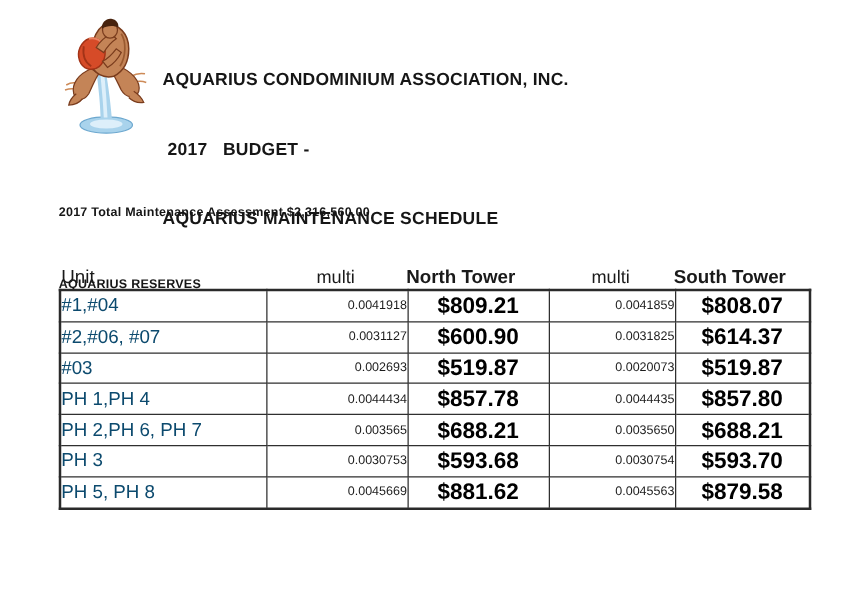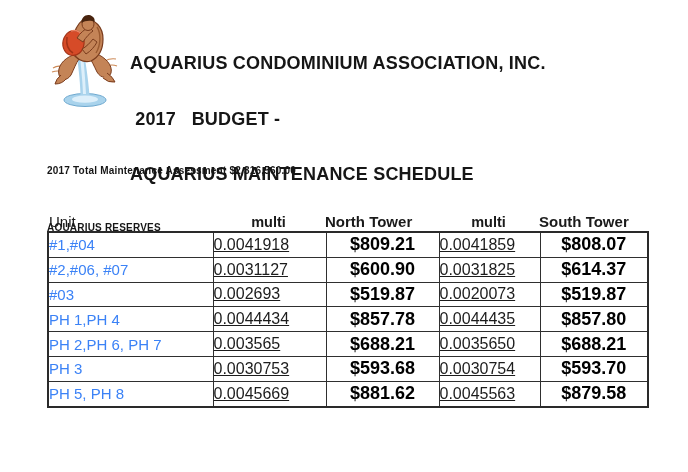--- a/index.html
+++ b/index.html
@@ -13,59 +13,59 @@
   }
   .page { position: absolute; inset: 0; }
 
   .logo {
     position: absolute; left: 47px; top: 11px;
     width: 76px; height: 102px;
   }
 
   .title-block {
     position: absolute; left: 130px; top: 17px;
-    font-size: 18px; font-weight: bold; color: #161616;
+    font-size: 14px; font-weight: bold; color: #161616;
     line-height: 18.5px; white-space: pre; letter-spacing: 0.2px;
   }
 
   .summary {
     position: absolute; left: 47px; top: 123px;
     font-size: 10px; font-weight: bold; color: #161616;
     line-height: 19px; white-space: pre; letter-spacing: 0.2px;
   }
 
   .sched { position: absolute; left: 47px; top: 189px; width: 602px; margin-top: 20px; }
 
   .thead {
     display: grid;
     grid-template-columns: 165px 113px 113px 101px 108px;
     align-items: end;
     height: 21px;
     margin-bottom: 1px;
     color: #1a1a1a;
   }
   .thead .h0 { font-size: 15px; text-align: left; padding-left: 2px; }
-  .thead .h1, .thead .h3 { font-size: 14.5px; text-align: center; font-weight: bold; }
+  .thead .h1, .thead .h3 { font-size: 14.5px; text-align: center; }
   .thead .h2, .thead .h4 { font-size: 15px; font-weight: bold; text-align: left; }
 
   table.grid {
     border-collapse: collapse;
     table-layout: fixed;
     border: 2px solid #2a2a2a;
   }
   table.grid td {
     border: 1.5px solid #2f2f2f;
     height: 23.8px;
     padding: 0;
     vertical-align: middle;
     white-space: nowrap;
     overflow: hidden;
   }
-  td.c0 { font-size: 15px; text-align: left; padding-left: 4px; color: #3b82f6; }
-  td.c1, td.c3 { font-size: 16px; text-align: left; color: #1c1c1c; text-decoration: underline; }
+  td.c0 { font-size: 15px; text-align: left; padding-left: 4px; color: #0c4a6e; }
+  td.c1, td.c3 { font-size: 10px; text-align: right; color: #1c1c1c; }
   td.c2, td.c4 { font-size: 18px; font-weight: bold; text-align: center; color: #000; }
 </style>
 </head>
 <body>
 
 <div class="page">
 
   <div class="logo">
     <svg viewBox="0 0 76 102" width="76" height="102">
 

